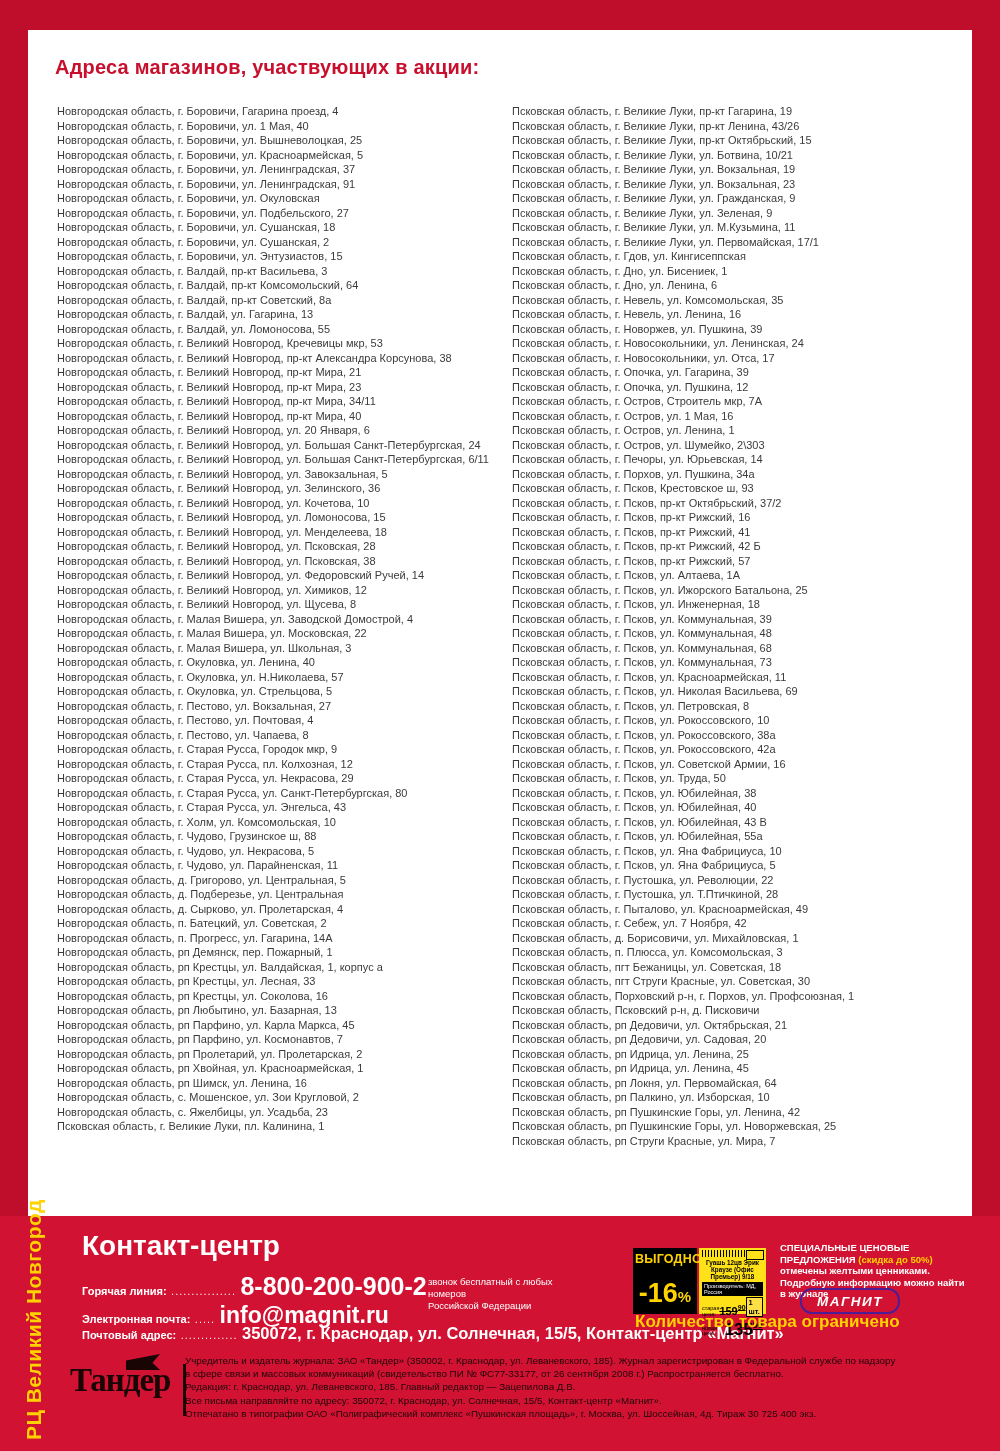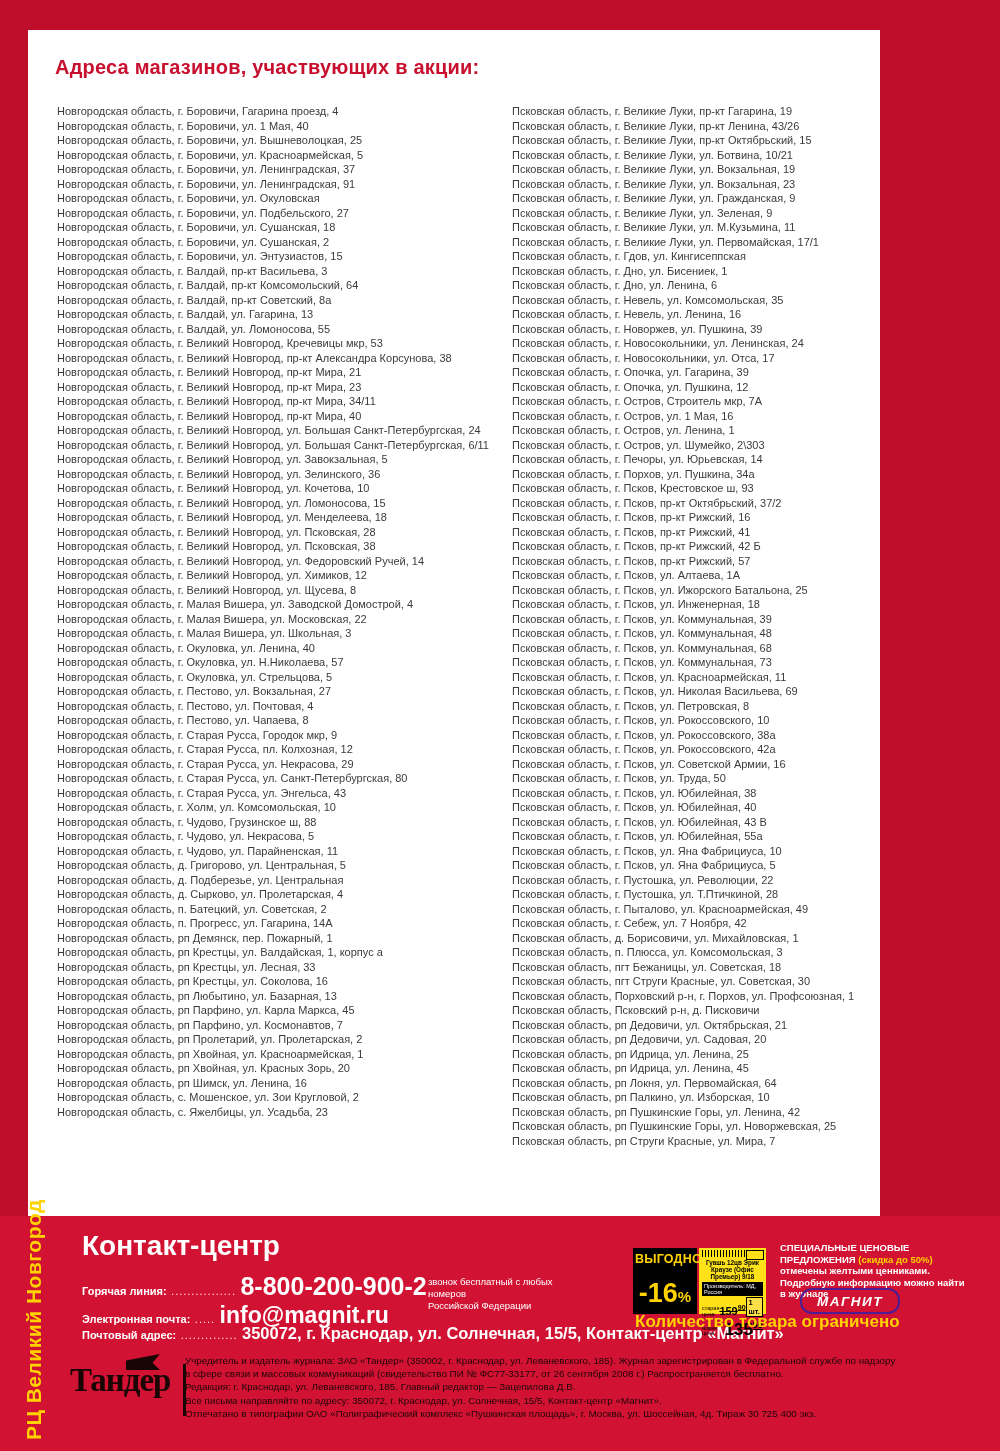--- a/index.html
+++ b/index.html
@@ -1,19 +1,19 @@
 <!DOCTYPE html>
 <html lang="ru"><head>
 <meta charset="utf-8">
 <style>
   html,body{margin:0;padding:0;}
   body{width:1000px;height:1451px;position:relative;background:#bf0d2c;font-family:"Liberation Sans","DejaVu Sans",sans-serif;overflow:hidden;}
   .page{position:absolute;inset:0;}
   
-  .panel{position:absolute;left:28px;top:30px;width:852px;height:1186px;background:#ffffff;}
+  .panel{position:absolute;left:28px;top:30px;width:944px;height:1186px;background:#ffffff;}
   .page-title{position:absolute;left:27px;top:26px;font-size:20px;font-weight:bold;color:#c8102e;letter-spacing:.2px;}
   .col{position:absolute;top:74px;width:452px;font-size:11px;line-height:14.5px;color:#3b3b3d;}
   .col-left{left:29px;}
   .col-right{left:484px;}
   .addr-line{white-space:nowrap;}
   
   .footer{position:absolute;left:0;top:1216px;width:1000px;height:235px;background:#d11232;}
   .side-label{position:absolute;left:22px;top:14px;height:210px;width:32px;writing-mode:vertical-rl;transform:rotate(180deg);font-size:21px;font-weight:bold;color:#ffd200;letter-spacing:.5px;white-space:nowrap;}
   .cc-title{position:absolute;left:82px;top:14px;font-size:28px;font-weight:bold;color:#ffffff;}
   .cc-row{position:absolute;left:82px;color:#ffffff;white-space:nowrap;}
@@ -80,20 +80,21 @@
         <div class="addr-line">Новгородская область, г. Валдай, пр-кт Комсомольский, 64</div>
         <div class="addr-line">Новгородская область, г. Валдай, пр-кт Советский, 8а</div>
         <div class="addr-line">Новгородская область, г. Валдай, ул. Гагарина, 13</div>
         <div class="addr-line">Новгородская область, г. Валдай, ул. Ломоносова, 55</div>
         <div class="addr-line">Новгородская область, г. Великий Новгород, Кречевицы мкр, 53</div>
         <div class="addr-line">Новгородская область, г. Великий Новгород, пр-кт Александра Корсунова, 38</div>
         <div class="addr-line">Новгородская область, г. Великий Новгород, пр-кт Мира, 21</div>
         <div class="addr-line">Новгородская область, г. Великий Новгород, пр-кт Мира, 23</div>
         <div class="addr-line">Новгородская область, г. Великий Новгород, пр-кт Мира, 34/11</div>
         <div class="addr-line">Новгородская область, г. Великий Новгород, пр-кт Мира, 40</div>
+        <div class="addr-line">Новгородская область, г. Великий Новгород, ул. 20 Января, 6</div>
         <div class="addr-line">Новгородская область, г. Великий Новгород, ул. Большая Санкт-Петербургская, 24</div>
         <div class="addr-line">Новгородская область, г. Великий Новгород, ул. Большая Санкт-Петербургская, 6/11</div>
         <div class="addr-line">Новгородская область, г. Великий Новгород, ул. Завокзальная, 5</div>
         <div class="addr-line">Новгородская область, г. Великий Новгород, ул. Зелинского, 36</div>
         <div class="addr-line">Новгородская область, г. Великий Новгород, ул. Кочетова, 10</div>
         <div class="addr-line">Новгородская область, г. Великий Новгород, ул. Ломоносова, 15</div>
         <div class="addr-line">Новгородская область, г. Великий Новгород, ул. Менделеева, 18</div>
         <div class="addr-line">Новгородская область, г. Великий Новгород, ул. Псковская, 28</div>
         <div class="addr-line">Новгородская область, г. Великий Новгород, ул. Псковская, 38</div>
         <div class="addr-line">Новгородская область, г. Великий Новгород, ул. Федоровский Ручей, 14</div>
@@ -124,24 +125,24 @@
         <div class="addr-line">Новгородская область, п. Прогресс, ул. Гагарина, 14А</div>
         <div class="addr-line">Новгородская область, рп Демянск, пер. Пожарный, 1</div>
         <div class="addr-line">Новгородская область, рп Крестцы, ул. Валдайская, 1, корпус а</div>
         <div class="addr-line">Новгородская область, рп Крестцы, ул. Лесная, 33</div>
         <div class="addr-line">Новгородская область, рп Крестцы, ул. Соколова, 16</div>
         <div class="addr-line">Новгородская область, рп Любытино, ул. Базарная, 13</div>
         <div class="addr-line">Новгородская область, рп Парфино, ул. Карла Маркса, 45</div>
         <div class="addr-line">Новгородская область, рп Парфино, ул. Космонавтов, 7</div>
         <div class="addr-line">Новгородская область, рп Пролетарий, ул. Пролетарская, 2</div>
         <div class="addr-line">Новгородская область, рп Хвойная, ул. Красноармейская, 1</div>
-        <div class="addr-line">Новгородская область, рп Хвойная, ул. Красных Зорь, 20</div>
         <div class="addr-line">Новгородская область, рп Шимск, ул. Ленина, 16</div>
         <div class="addr-line">Новгородская область, с. Мошенское, ул. Зои Кругловой, 2</div>
         <div class="addr-line">Новгородская область, с. Яжелбицы, ул. Усадьба, 23</div>
+        <div class="addr-line">Псковская область, г. Великие Луки, пл. Калинина, 1</div>
       </div>
     <div class="col col-right">
         <div class="addr-line">Псковская область, г. Великие Луки, пр-кт Гагарина, 19</div>
         <div class="addr-line">Псковская область, г. Великие Луки, пр-кт Ленина, 43/26</div>
         <div class="addr-line">Псковская область, г. Великие Луки, пр-кт Октябрьский, 15</div>
         <div class="addr-line">Псковская область, г. Великие Луки, ул. Ботвина, 10/21</div>
         <div class="addr-line">Псковская область, г. Великие Луки, ул. Вокзальная, 19</div>
         <div class="addr-line">Псковская область, г. Великие Луки, ул. Вокзальная, 23</div>
         <div class="addr-line">Псковская область, г. Великие Луки, ул. Гражданская, 9</div>
         <div class="addr-line">Псковская область, г. Великие Луки, ул. Зеленая, 9</div>

